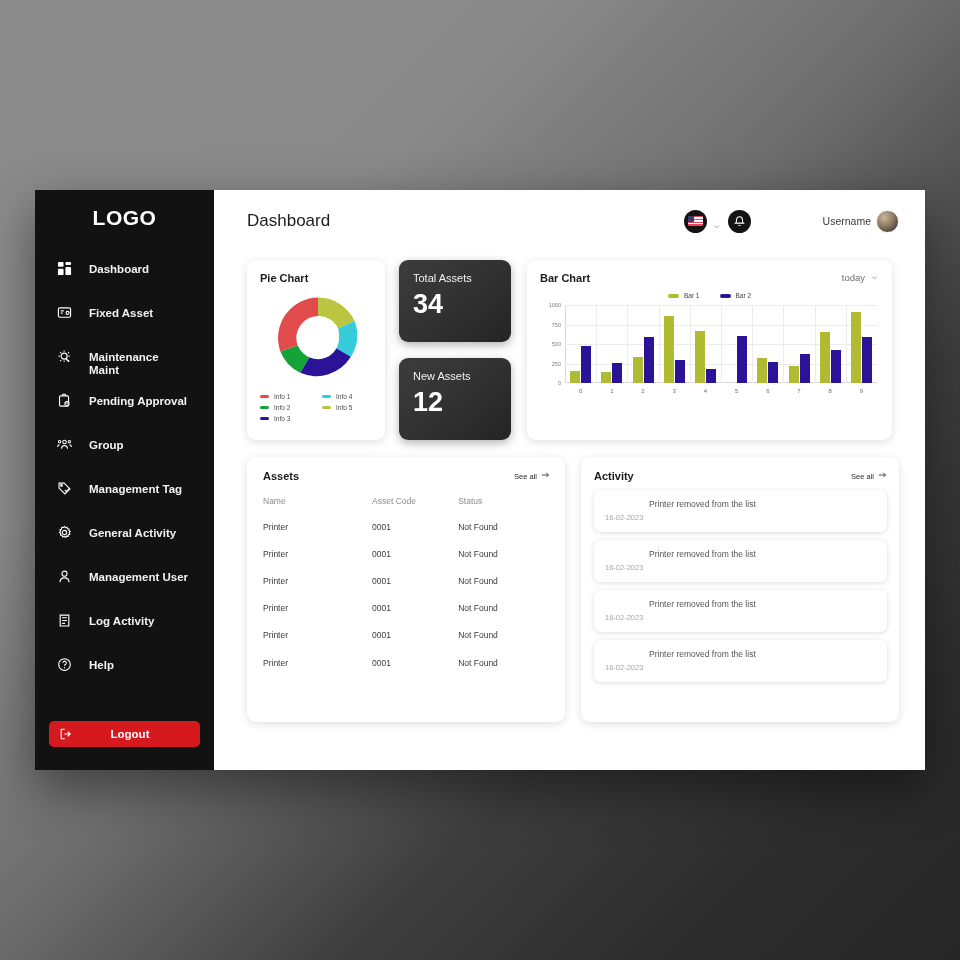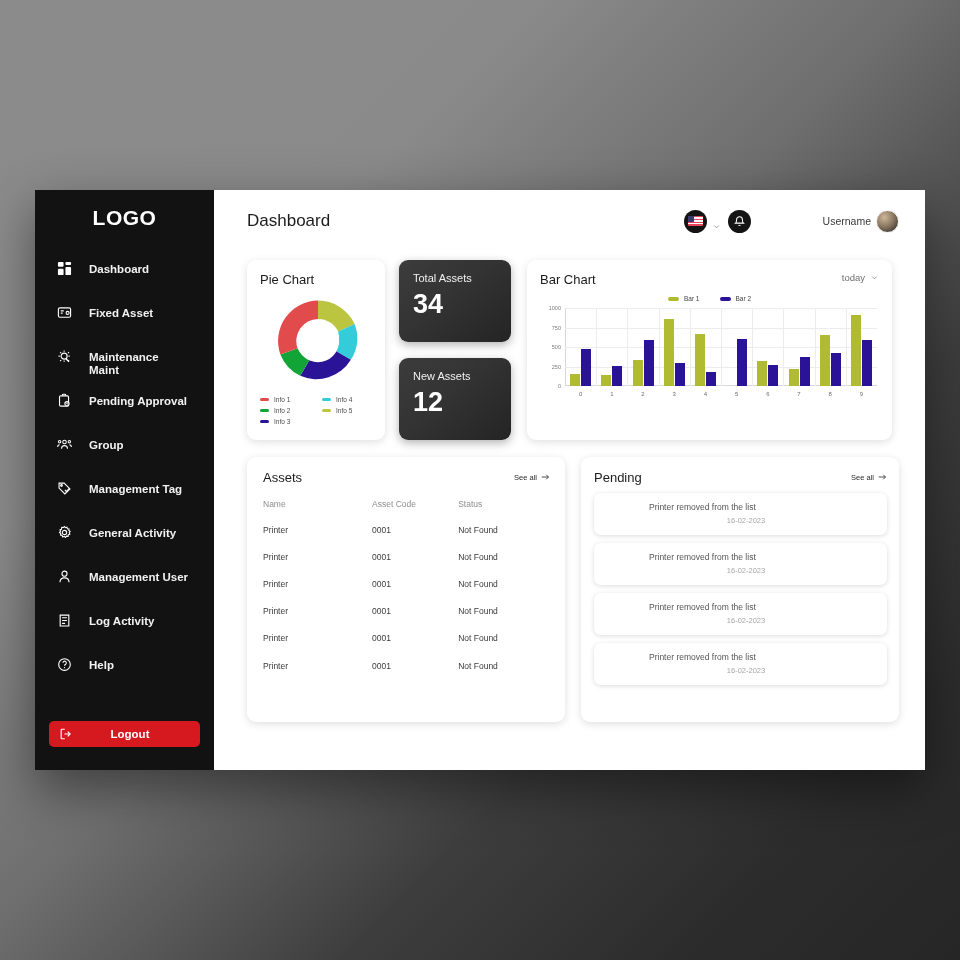--- a/index.html
+++ b/index.html
@@ -191,22 +191,22 @@
   }
 
   
   #pie-card {
     width: 138px;
     height: 180px;
     padding: 12px 10px 0 13px;
     box-sizing: border-box;
   }
   .card-title {
-    font-size: 13px;
-    font-weight: normal;
+    font-size: 11px;
+    font-weight: bold;
     color: #1b1b1b;
   }
   #donut-wrap {
     margin: 8px auto 0;
     width: 92px;
     height: 92px;
   }
   #pie-legend {
     margin-top: 9px;
     display: flex;
@@ -401,21 +401,20 @@
   }
   .activity-text {
     font-size: 8.5px;
     color: #555555;
     padding-left: 44px;
   }
   .activity-date {
     font-size: 7.5px;
     color: #a7a7a7;
     margin-top: 4px;
-    text-align: center;
   }
 </style>
 </head>
 <body>
 
 <div id="app-window">
 
   <div id="sidebar">
     <div id="logo">LOGO</div>
 
@@ -768,21 +767,21 @@
                   <td class="col-name">Printer</td>
                   <td class="col-code">0001</td>
                   <td class="col-status">Not Found</td>
                 </tr>
               </tbody>
           </table>
         </div>
 
         <div class="card" id="activity-card">
           <div class="panel-head">
-            <span class="card-title">Pending</span>
+            <span class="card-title">Activity</span>
             <span class="see-all">
               <span>See all</span>
               <span>
                 <svg width="9" height="8" viewBox="0 0 12 10" fill="none" stroke="#2b2b2b" stroke-width="1.1">
                     <path d="M1 5h9M7 2l3 3-3 3"></path>
                   </svg>
               </span>
             </span>
           </div>
           <div id="activity-list">

